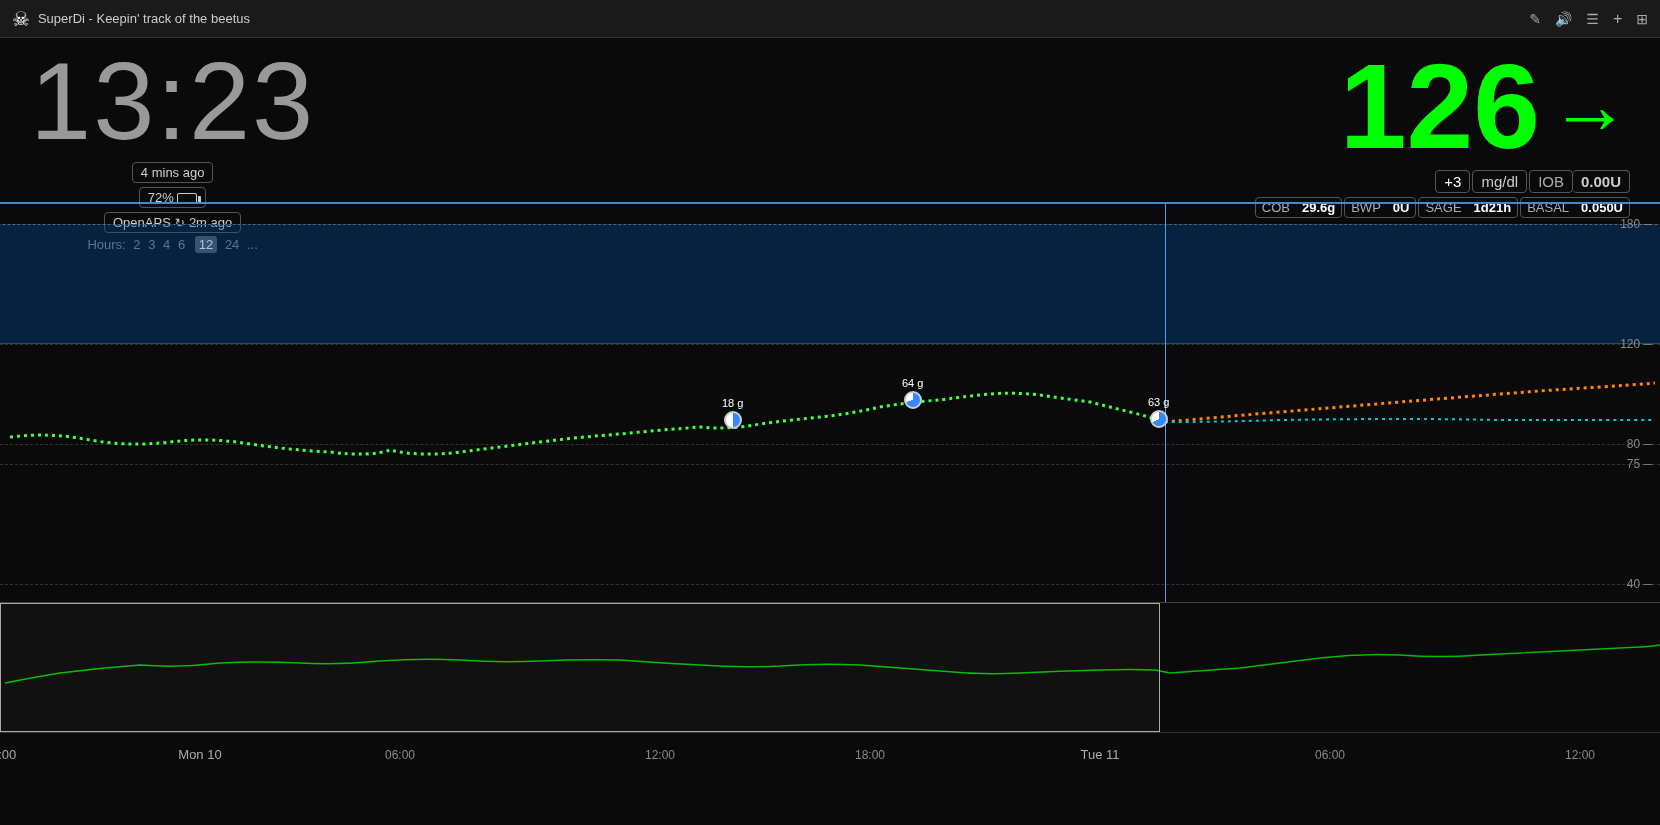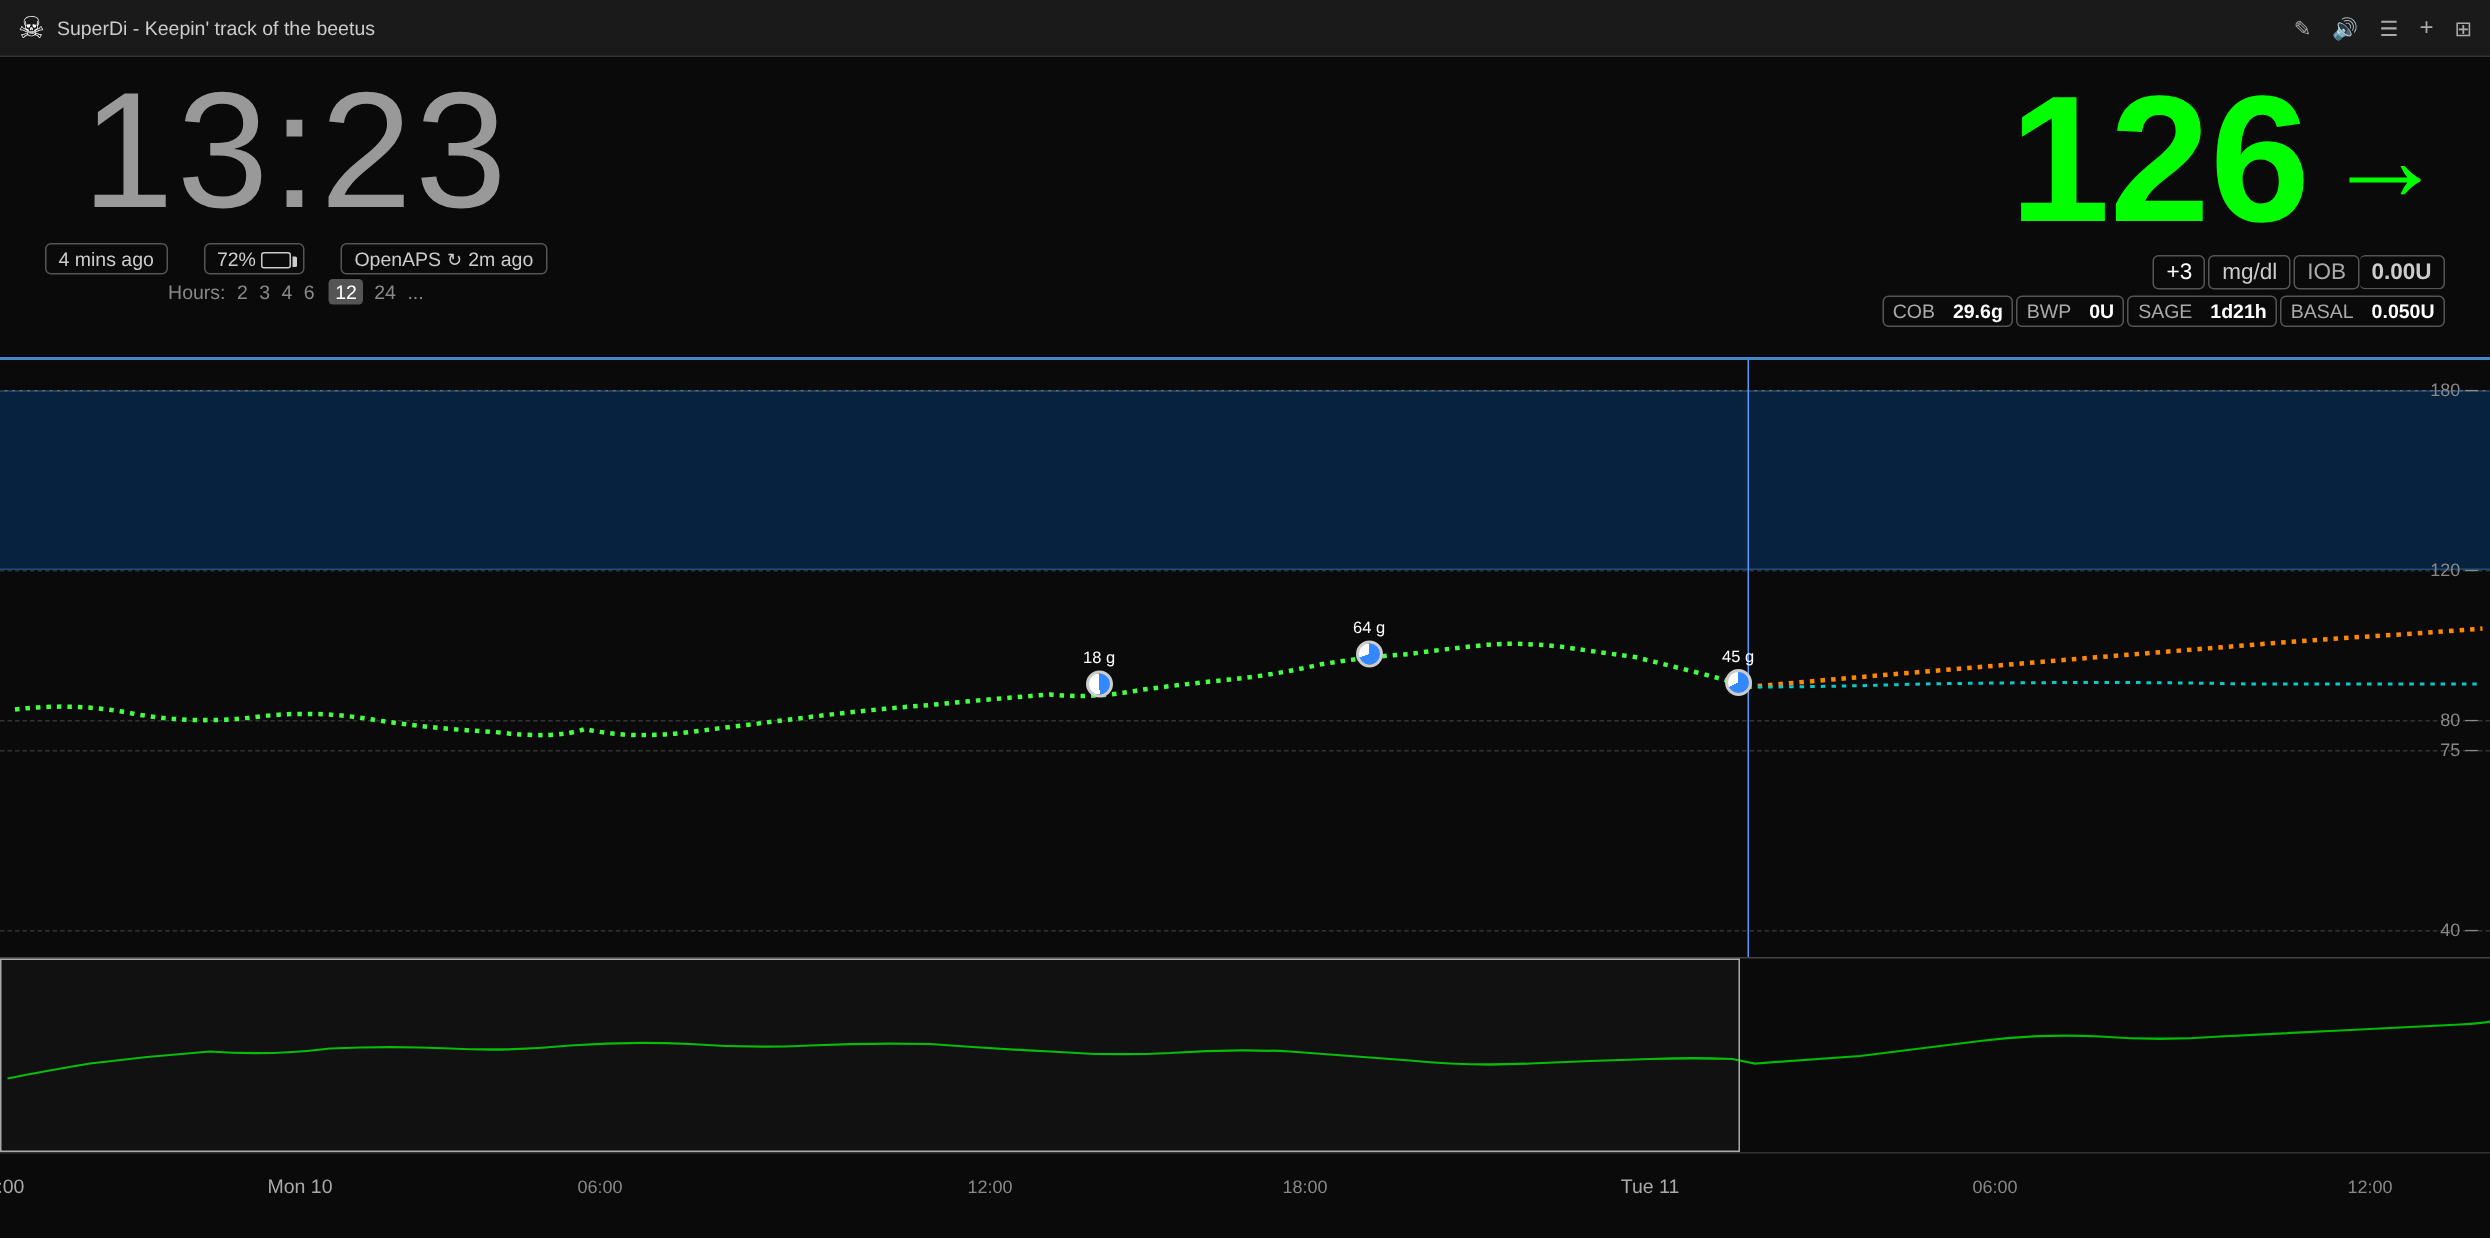--- a/index.html
+++ b/index.html
@@ -36,41 +36,42 @@
       color: #aaa;
       font-size: 16px;
     }
 
     
     #header {
       display: flex;
       justify-content: space-between;
       align-items: flex-start;
       padding: 8px 30px 4px 30px;
-      height: 200px;
+      height: 164px;
     }
 
     
     #left-header {
       display: flex;
       flex-direction: column;
       align-items: center;
     }
     #clock {
       font-size: 110px;
       font-weight: 300;
       color: #999;
       line-height: 1;
       letter-spacing: 2px;
     }
     #stats-row {
       display: flex;
-      gap: 24px;
+      gap: 4px;
       align-items: center;
       margin-top: 6px;
+      flex-direction: column;
     }
     .stat-badge {
       border: 1px solid #555;
       border-radius: 4px;
       padding: 2px 8px;
       font-size: 13px;
       color: #ccc;
       background: transparent;
       white-space: nowrap;
     }
@@ -419,21 +420,21 @@
     <span style="margin-bottom:2px; font-size:11px; color:#fff;">18 g</span>
     <div class="meal-circle" style="width:18px; height:18px; border-radius:50%; background: conic-gradient(#3388ff 0% 50%, #fff 50% 100%); border: 2px solid #ccc;"></div>
   </div>
 
   <div class="meal-marker" style="left: 902px; top: 175px;">
     <span style="margin-bottom:2px; font-size:11px; color:#fff;">64 g</span>
     <div class="meal-circle" style="width:18px; height:18px; border-radius:50%; background: conic-gradient(#3388ff 0% 70%, #fff 70% 100%); border: 2px solid #ccc;"></div>
   </div>
 
   <div class="meal-marker" style="left: 1148px; top: 194px;">
-    <span style="margin-bottom:2px; font-size:11px; color:#fff;">45 g</span>
+    <span style="margin-bottom:2px; font-size:11px; color:#fff;">63 g</span>
     <div class="meal-circle" style="width:18px; height:18px; border-radius:50%; background: conic-gradient(#3388ff 0% 68%, #fff 68% 100%); border: 2px solid #ccc;"></div>
   </div>
 
   <div id="minimap" style="bottom:50px; height:130px;">
     <svg width="1660" height="130" viewBox="0 0 1660 130">
 
       <path d="M5,80 Q30,75 60,70 Q100,65 140,62 Q180,65 220,60 Q260,58 300,60 Q340,62 380,58 Q420,55 460,57 Q500,60 540,58 Q580,56 620,57 Q660,60 700,62 Q740,65 780,63 Q820,60 860,62 Q900,65 940,68 Q980,72 1020,70 Q1060,68 1100,67 Q1130,66 1155,67 Q1160,68 1170,70 Q1200,68 1240,65 Q1280,60 1320,55 Q1360,50 1400,52 Q1440,55 1480,52 Q1520,50 1560,48 Q1600,46 1640,44 Q1655,43 1660,42" fill="none" stroke="#00bb00" stroke-width="1.5"></path>
     </svg>
     
     <div class="minimap-window" style="left: 0px; width: 1160px;"></div>

